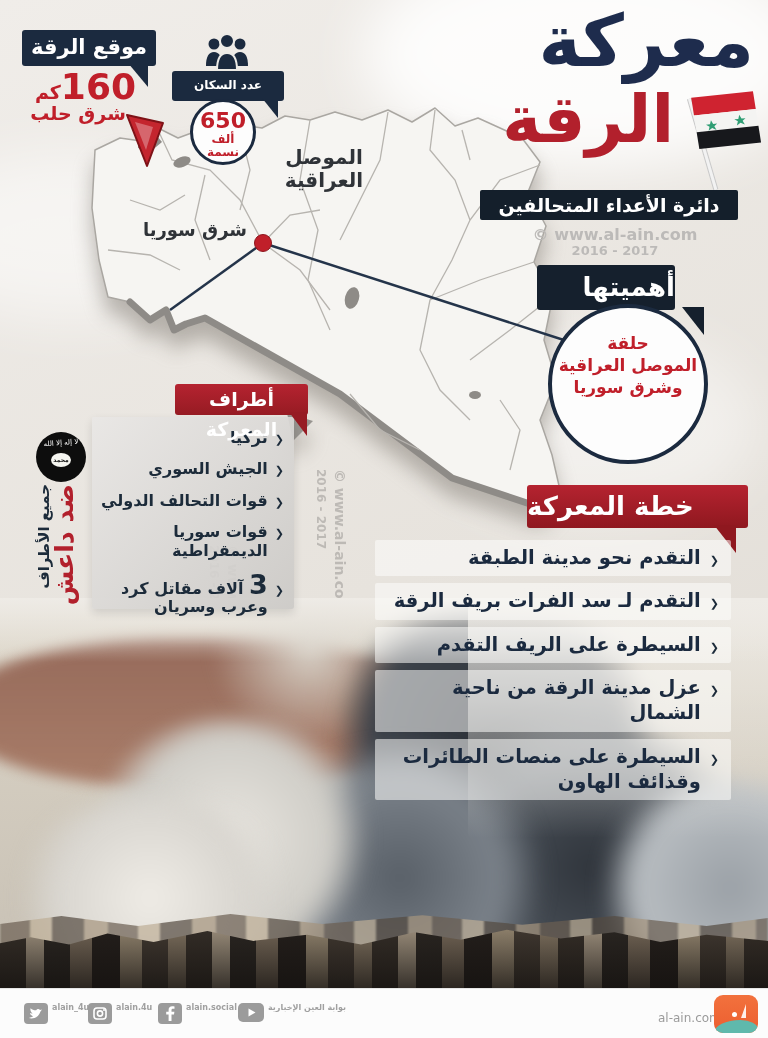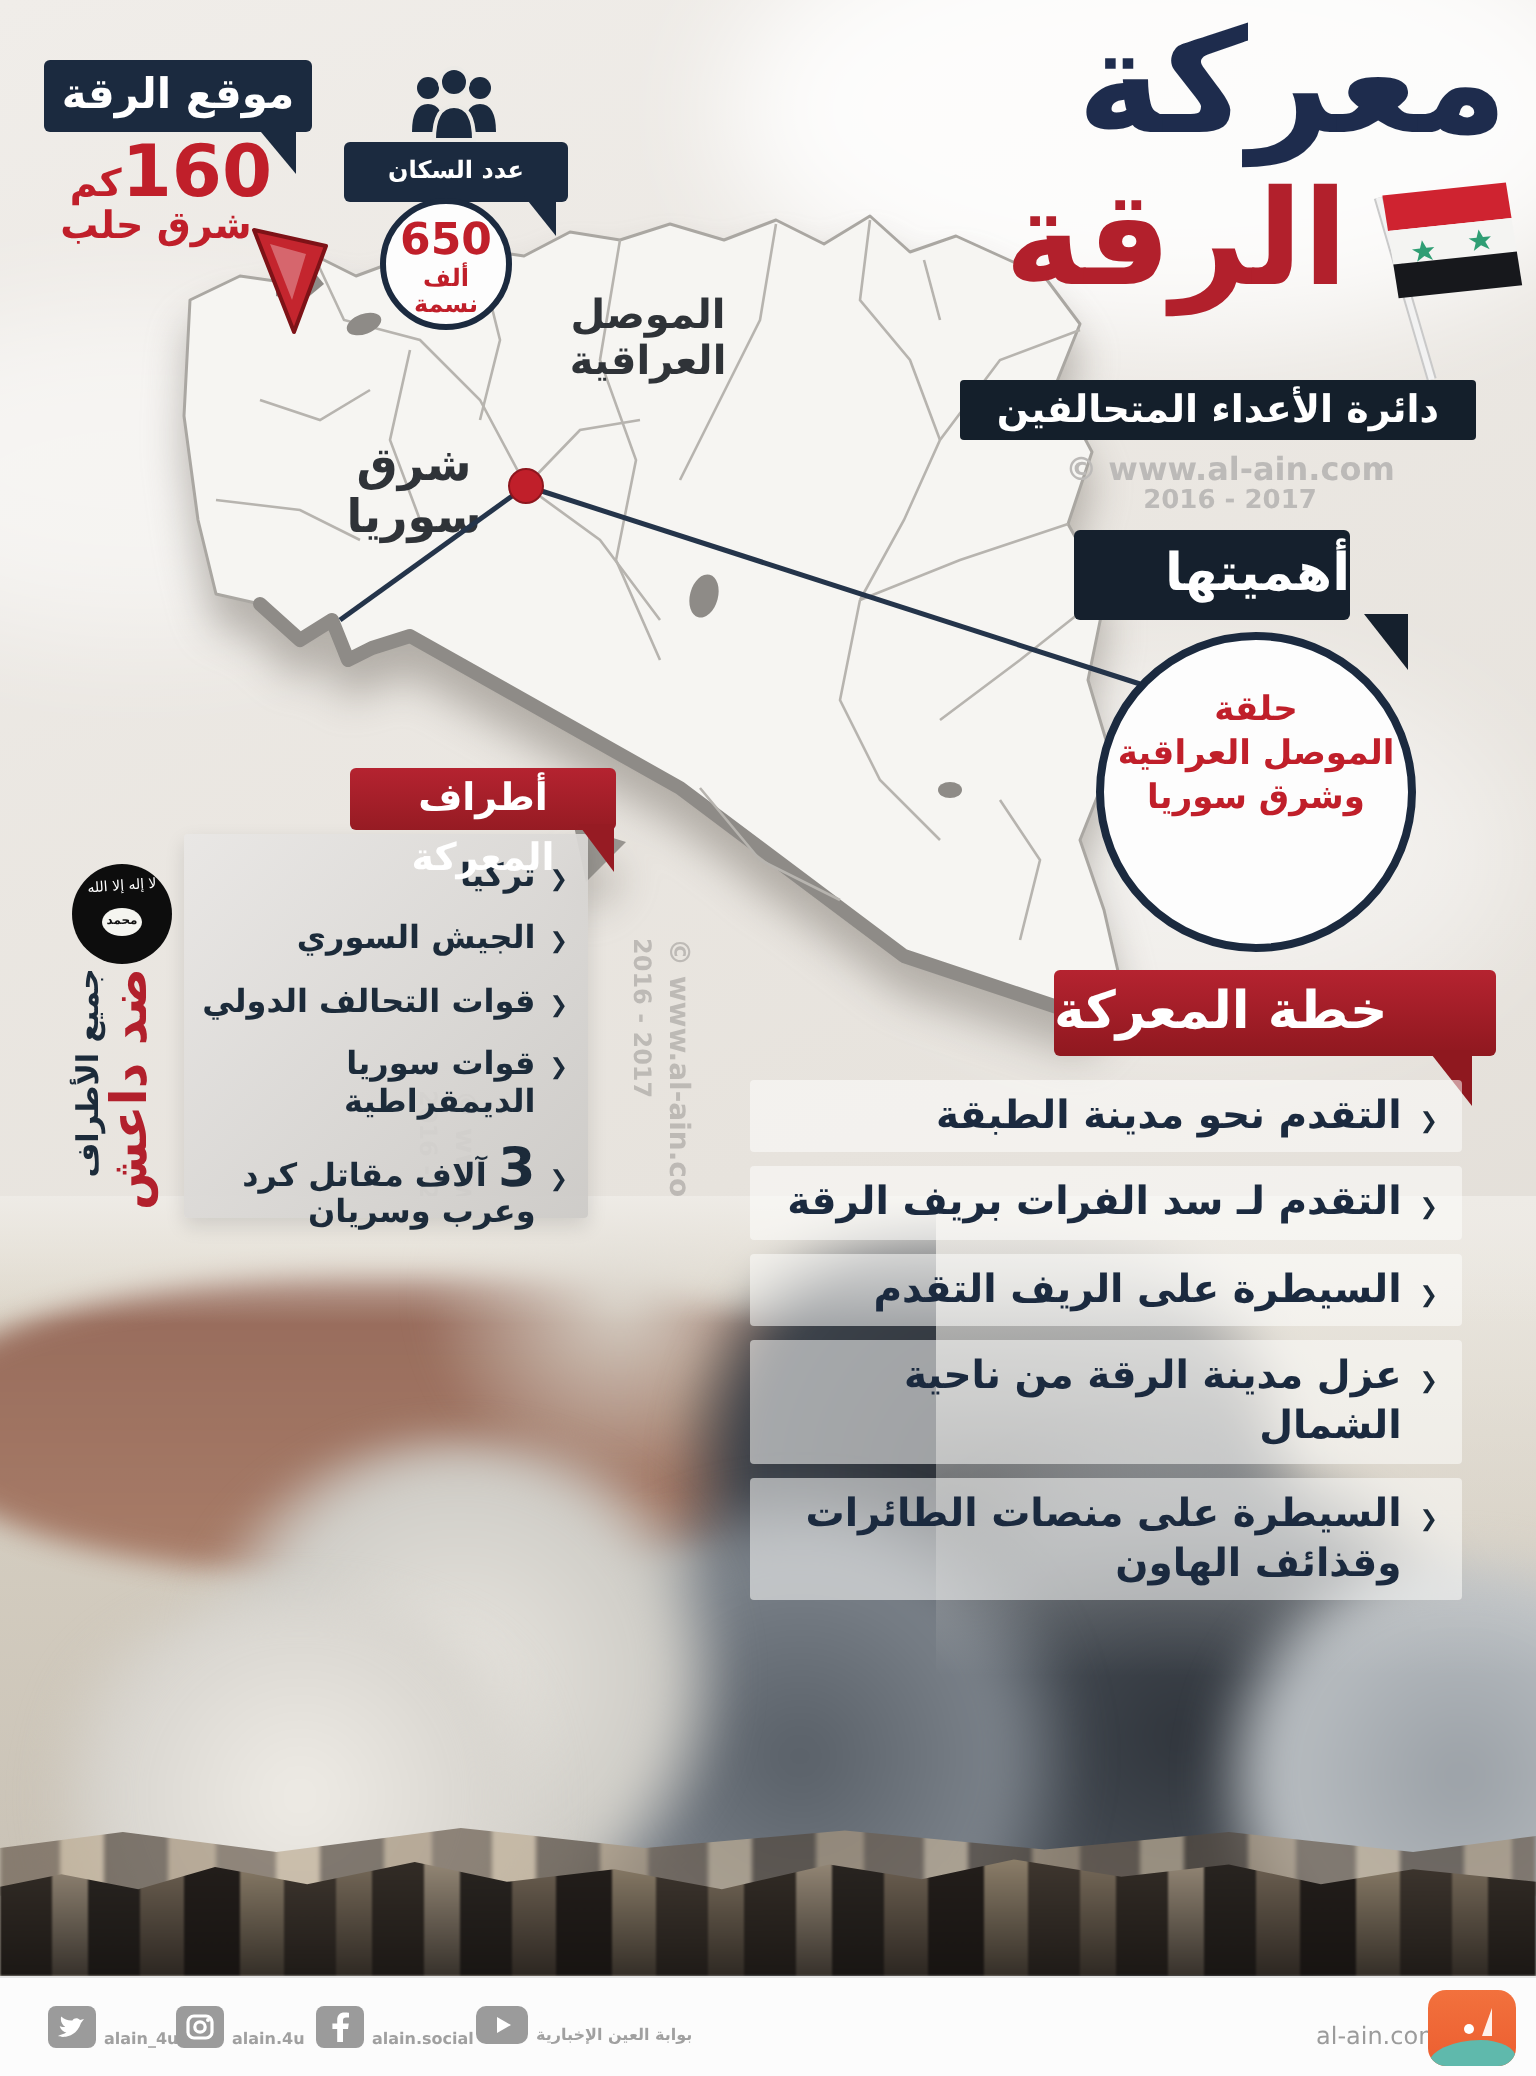--- a/index.html
+++ b/index.html
@@ -50,28 +50,28 @@
   .pop-tail{left:262px;top:98px;border-top:20px solid #1b2a3f;border-left:16px solid transparent;}
   .pop-circle{left:190px;top:99px;width:66px;height:66px;background:#fdfdfd;border:3px solid #1b2a3f;
     border-radius:50%;text-align:center;color:#c01f2a;line-height:1;padding-top:8px;}
   .pop-circle .n{font-size:22px;font-weight:900;display:block;}
   .pop-circle .u{font-size:12px;font-weight:bold;display:block;margin-top:1px;}
 
   
   .map-svg{left:0;top:95px;filter:drop-shadow(0 16px 10px rgba(110,104,96,.45));}
   .lbl{color:#2f3338;font-weight:900;text-align:center;line-height:1.15;}
   .lbl-mosul{left:272px;top:146px;width:104px;font-size:20px;}
-  .lbl-esyria{left:150px;top:220px;width:114px;font-size:23px;}
+  .lbl-esyria{left:138px;top:220px;width:114px;font-size:18px;}
   .pin{left:124px;top:112px;}
 
   
   .imp-box{left:537px;top:265px;width:138px;height:45px;background:#15202d;border-radius:3px;
     color:#fff;font-size:26px;font-weight:900;text-align:right;line-height:44px;}
   .imp-tail{left:682px;top:307px;border-top:28px solid #15202d;border-left:22px solid transparent;}
-  .imp-circle{left:548px;top:316px;width:160px;height:160px;background:#fdfdfd;border:4px solid #1b2a3f;
+  .imp-circle{left:548px;top:304px;width:160px;height:160px;background:#fdfdfd;border:4px solid #1b2a3f;
     border-radius:50%;text-align:center;color:#c01f2a;font-size:17px;font-weight:900;line-height:1.3;padding-top:24px;}
 
   
   .parties-box{left:175px;top:384px;width:133px;height:31px;border-radius:3px;
     background:linear-gradient(#b52330,#961b23);color:#fff;font-size:19px;font-weight:bold;
     text-align:center;line-height:30px;z-index:6;}
   .parties-tail{left:289px;top:412px;border-top:24px solid #961b23;border-left:18px solid transparent;z-index:6;}
   .parties-panel{left:92px;top:417px;width:202px;height:192px;z-index:5;
     background:linear-gradient(135deg,rgba(233,231,229,.95),rgba(203,201,198,.9));
     box-shadow:0 4px 10px rgba(0,0,0,.12);border-radius:2px;padding:12px 10px 0 6px;}
@@ -124,21 +124,21 @@
       repeating-linear-gradient(90deg,
         #3a332c 0 26px,#c3b39c 26px 44px,#2c2824 44px 70px,#8d7d6a 70px 92px,
         #241f1c 92px 120px,#b5a489 120px 142px,#4a4138 142px 168px,#9a8a74 168px 186px);
     clip-path:polygon(0 28%,4% 18%,9% 30%,14% 12%,20% 26%,27% 8%,33% 24%,40% 14%,47% 30%,54% 10%,60% 22%,66% 6%,73% 20%,80% 10%,86% 26%,92% 14%,100% 24%,100% 100%,0 100%);}
   .town2{left:0;bottom:40px;width:100%;height:40px;opacity:.7;filter:blur(1px);
     background:repeating-linear-gradient(90deg,#6b5f52 0 30px,#beae96 30px 52px,#544a40 52px 84px,#a6957e 84px 108px);
     clip-path:polygon(0 40%,8% 20%,18% 45%,30% 15%,42% 40%,55% 18%,68% 42%,80% 20%,92% 45%,100% 25%,100% 100%,0 100%);}
 
   
   .footer{left:0;top:988px;width:768px;height:50px;background:#fcfcfc;border-top:1px solid #e6e6e6;z-index:7;}
-  .soc{position:absolute;top:14px;display:flex;align-items:flex-end;gap:4px;}
+  .soc{position:absolute;top:14px;display:flex;align-items:flex-start;gap:4px;}
   .soc .handle{color:#a0a0a0;font-size:8px;font-weight:bold;}
   .soc.tw{left:24px;} .soc.ig{left:88px;} .soc.fb{left:158px;} .soc.yt{left:238px;}
   .site-label{left:658px;top:1010px;color:#9b9b9b;font-size:12px;}
   .alain-logo{left:714px;top:994px;width:44px;height:38px;border-radius:9px;overflow:hidden;
     background:linear-gradient(#f2713d,#ec5e30);}
   .alain-logo .wave{position:absolute;left:0;bottom:0;width:100%;height:13px;background:#5fb9ac;
     border-radius:60% 40% 0 0/100% 70% 0 0;}
   .alain-logo .eye{position:absolute;left:18px;top:17px;width:5px;height:5px;border-radius:50%;background:#fff;}
   .alain-logo .sail{position:absolute;left:27px;top:9px;width:0;height:0;
     border-left:5px solid transparent;border-bottom:14px solid #fff;opacity:.9;}

